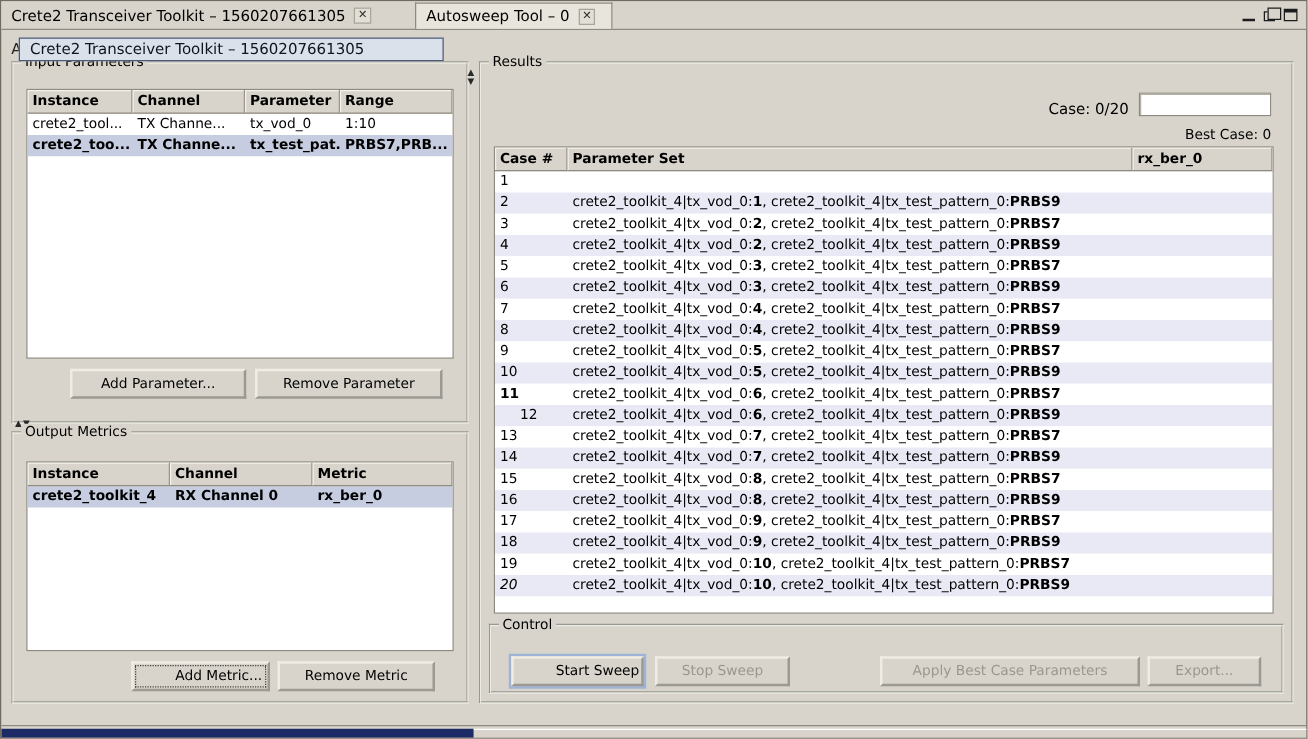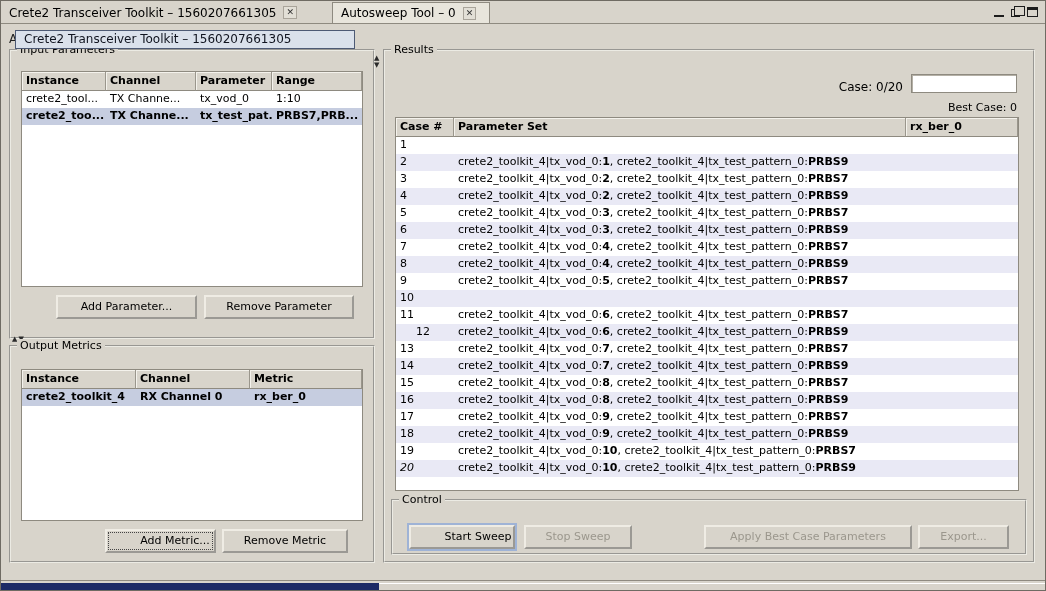--- a/index.html
+++ b/index.html
@@ -195,24 +195,25 @@
           <div class="td" style="width: 452px;"><span>crete2_toolkit_4|tx_vod_0:</span><b>4</b><span>, crete2_toolkit_4|tx_test_pattern_0:</span><b>PRBS9</b></div>
           <div class="td" style="width: 112px;"></div>
         </div>
         <div class="tr">
           <div class="td" style="width: 58px;">9</div>
           <div class="td" style="width: 452px;"><span>crete2_toolkit_4|tx_vod_0:</span><b>5</b><span>, crete2_toolkit_4|tx_test_pattern_0:</span><b>PRBS7</b></div>
           <div class="td" style="width: 112px;"></div>
         </div>
         <div class="tr alt">
           <div class="td" style="width: 58px;">10</div>
-          <div class="td" style="width: 112px;"></div>
-        </div>
-        <div class="tr">
-          <div class="td" style="width: 58px;">11</div>
+          <div class="td" style="width: 452px;"><span>crete2_toolkit_4|tx_vod_0:</span><b>5</b><span>, crete2_toolkit_4|tx_test_pattern_0:</span><b>PRBS9</b></div>
+          <div class="td" style="width: 112px;"></div>
+        </div>
+        <div class="tr">
+          <div class="td" style="width: 58px; font-weight: bold;">11</div>
           <div class="td" style="width: 452px;"><span>crete2_toolkit_4|tx_vod_0:</span><b>6</b><span>, crete2_toolkit_4|tx_test_pattern_0:</span><b>PRBS7</b></div>
           <div class="td" style="width: 112px;"></div>
         </div>
         <div class="tr alt">
           <div class="td" style="width: 58px; padding-left: 20px;">12</div>
           <div class="td" style="width: 452px;"><span>crete2_toolkit_4|tx_vod_0:</span><b>6</b><span>, crete2_toolkit_4|tx_test_pattern_0:</span><b>PRBS9</b></div>
           <div class="td" style="width: 112px;"></div>
         </div>
         <div class="tr">
           <div class="td" style="width: 58px;">13</div>

